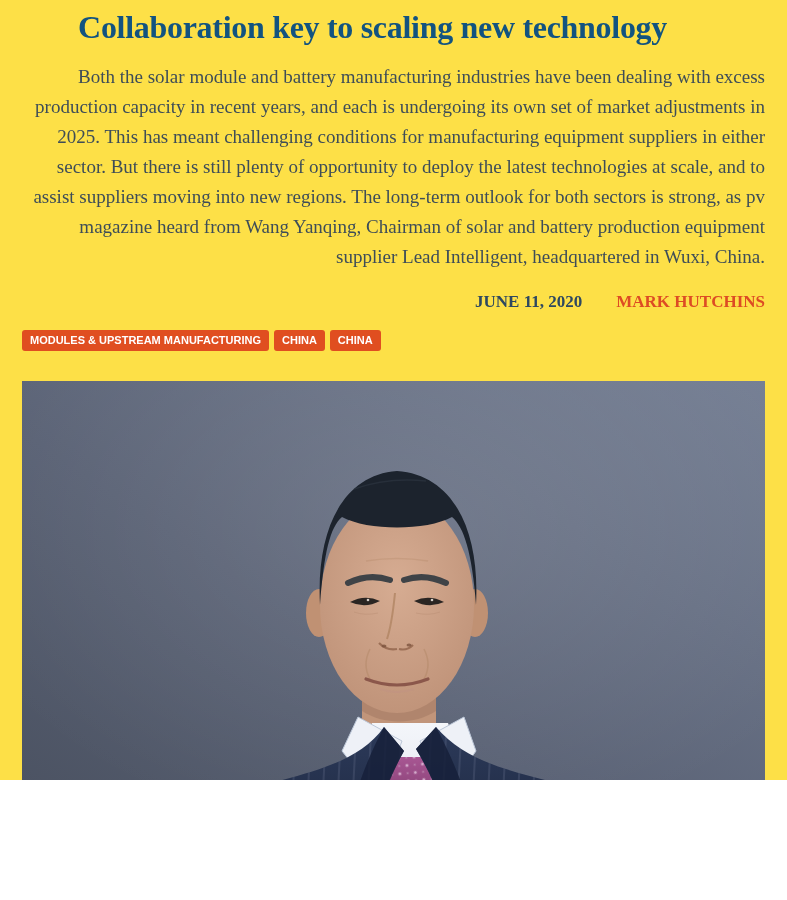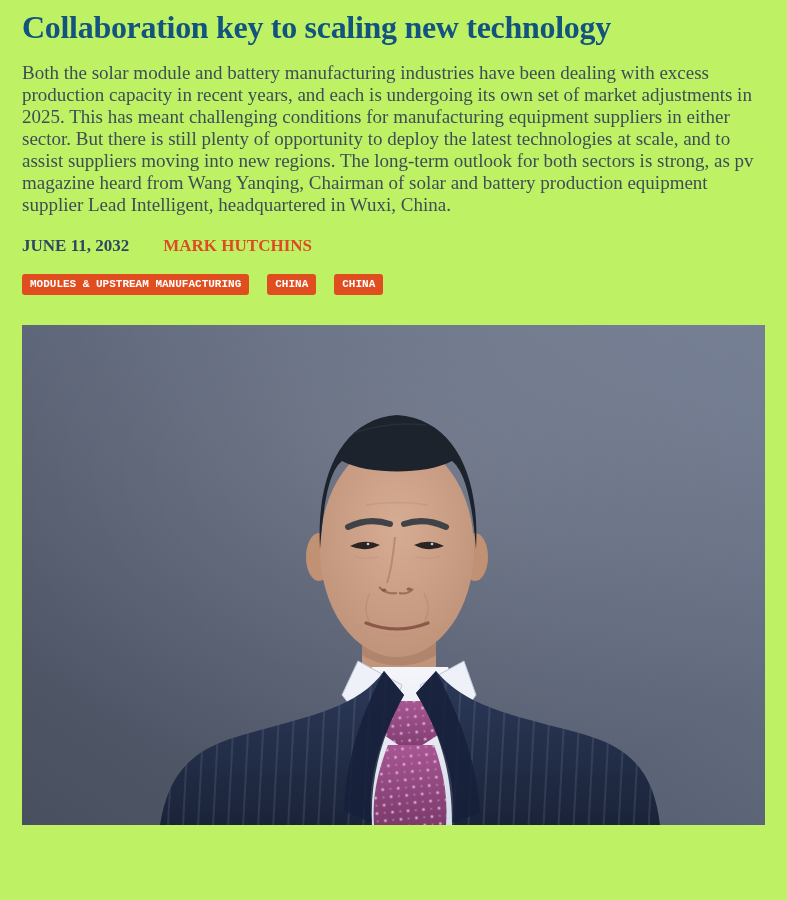--- a/index.html
+++ b/index.html
@@ -1,58 +1,59 @@
 <!DOCTYPE html>
 <html><head>
 <meta charset="utf-8">
 <style>
   * { box-sizing: border-box; }
   html, body { margin: 0; padding: 0; background: #ffffff; }
   .page {
     width: 787px;
-    height: 900px;
-    background: #bef264;
+    height: 780px;
+    background: #fde047;
     font-family: "Liberation Serif", serif;
     overflow: hidden;
+    text-align: right;
   }
   .content { padding: 0 22px; }
   h1.headline {
     margin: 6px 0 14px 0;
     max-width: 645px;
     font-size: 32px;
     line-height: 42px;
     font-weight: 700;
     color: #125380;
     letter-spacing: -0.3px;
   }
   p.lead {
     margin: 0 0 20px 0;
     max-width: 745px;
     font-size: 19px;
-    line-height: 22px;
+    line-height: 30px;
     color: #3e4d58;
   }
   .meta {
     margin: 0 0 18px 0;
     font-size: 17px;
     font-weight: 700;
     line-height: 20px;
   }
   .meta .date { color: #2e4860; margin-right: 14px; }
   .meta .author {
     color: #dd4b24;
     text-decoration: none;
     cursor: pointer;
     margin-left: 20px;
   }
   .tags {
     display: flex;
-    gap: 18px;
+    gap: 5px;
     margin: 0 0 30px 0;
-    font-family: Liberation Mono, monospace;
+    font-family: Liberation Sans, sans-serif;
   }
   .tag {
     display: inline-block;
     background: #e04e20;
     color: #ffffff;
     font-size: 11px;
     font-weight: 700;
     line-height: 13px;
     padding: 4px 8px;
     border-radius: 3px;
@@ -71,21 +72,21 @@
 <body>
 
 <div class="page">
   <div class="content">
 
     <h1 class="headline">Collaboration key to scaling new technology</h1>
 
     <p class="lead">Both the solar module and battery manufacturing industries have been dealing with excess production capacity in recent years, and each is undergoing its own set of market adjustments in 2025. This has meant challenging conditions for manufacturing equipment suppliers in either sector. But there is still plenty of opportunity to deploy the latest technologies at scale, and to assist suppliers moving into new regions. The long-term outlook for both sectors is strong, as pv magazine heard from Wang Yanqing, Chairman of solar and battery production equipment supplier Lead Intelligent, headquartered in Wuxi, China.</p>
 
     <div class="meta">
-      <span class="date">JUNE 11, 2032</span><a class="author">MARK HUTCHINS</a>
+      <span class="date">JUNE 11, 2020</span><a class="author">MARK HUTCHINS</a>
     </div>
 
     <div class="tags">
       <a class="tag">MODULES &amp; UPSTREAM MANUFACTURING</a>
       <a class="tag">CHINA</a>
       <a class="tag">CHINA</a>
     </div>
   </div>
 
   <figure class="article-figure">

